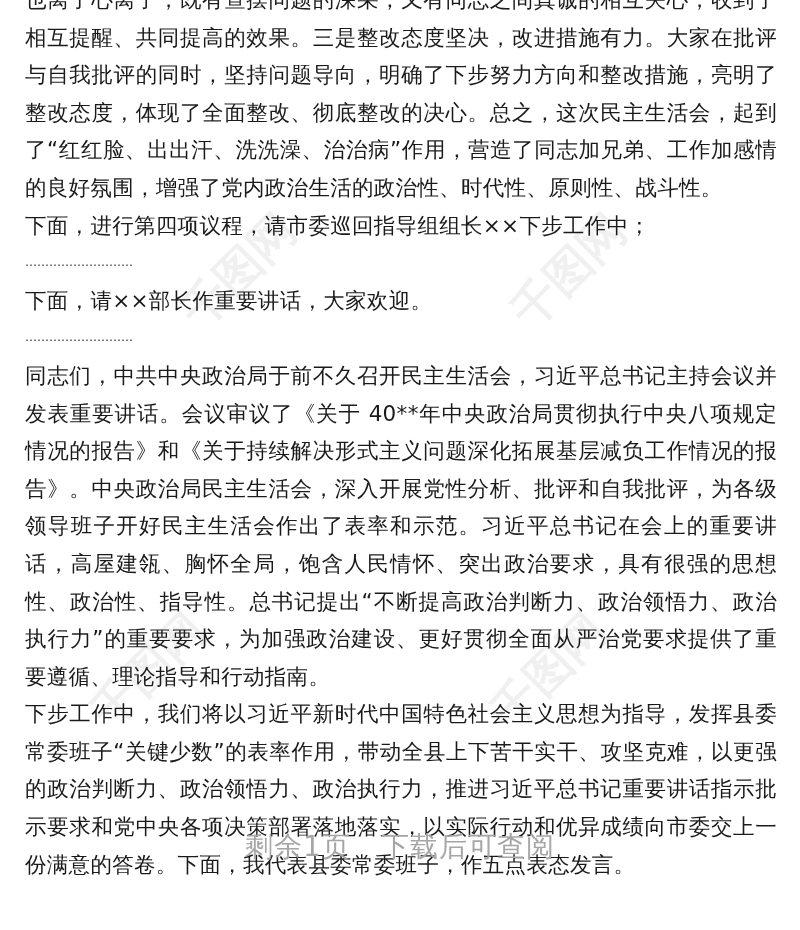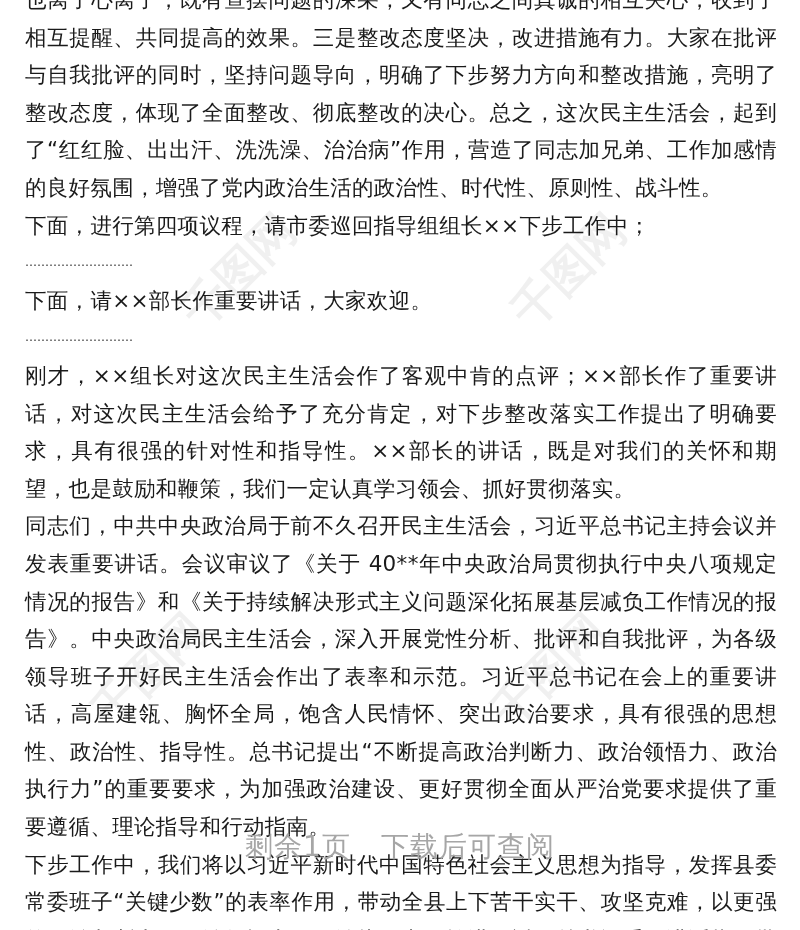--- a/index.html
+++ b/index.html
@@ -33,21 +33,20 @@
 <div class="watermark" style="left:500px; top:240px;">千图网</div>
 <div class="watermark" style="left:80px; top:640px;">千图网</div>
 <div class="watermark" style="left:480px; top:640px;">千图网</div>
 
 <div class="doc">
   <p>也离了心离了，既有查摆问题的深采，又有同志之间真诚的相互关心，收到了相互提醒、共同提高的效果。三是整改态度坚决，改进措施有力。大家在批评与自我批评的同时，坚持问题导向，明确了下步努力方向和整改措施，亮明了整改态度，体现了全面整改、彻底整改的决心。总之，这次民主生活会，起到了“红红脸、出出汗、洗洗澡、治治病”作用，营造了同志加兄弟、工作加感情的良好氛围，增强了党内政治生活的政治性、时代性、原则性、战斗性。</p>
   <p>下面，进行第四项议程，请市委巡回指导组组长××下步工作中；</p>
   <p class="dots">………………………</p>
   <p>下面，请××部长作重要讲话，大家欢迎。</p>
   <p class="dots">………………………</p>
-  <p>刚才，××组长对这次民主生活会作了客观中肯的点评；××部长作了重要讲话，对这次民主生活会给予了充分肯定，对下步整改落实工作提出了明确要求，具有很强的针对性和指导性。××部长的讲话，既是对我们的关怀和期望，也是鼓励和鞭策，我们一定认真学习领会、抓好贯彻落实。</p>
   <p>同志们，中共中央政治局于前不久召开民主生活会，习近平总书记主持会议并发表重要讲话。会议审议了《关于 40**年中央政治局贯彻执行中央八项规定情况的报告》和《关于持续解决形式主义问题深化拓展基层减负工作情况的报告》。中央政治局民主生活会，深入开展党性分析、批评和自我批评，为各级领导班子开好民主生活会作出了表率和示范。习近平总书记在会上的重要讲话，高屋建瓴、胸怀全局，饱含人民情怀、突出政治要求，具有很强的思想性、政治性、指导性。总书记提出“不断提高政治判断力、政治领悟力、政治执行力”的重要要求，为加强政治建设、更好贯彻全面从严治党要求提供了重要遵循、理论指导和行动指南。</p>
   <p>下步工作中，我们将以习近平新时代中国特色社会主义思想为指导，发挥县委常委班子“关键少数”的表率作用，带动全县上下苦干实干、攻坚克难，以更强的政治判断力、政治领悟力、政治执行力，推进习近平总书记重要讲话指示批示要求和党中央各项决策部署落地落实，以实际行动和优异成绩向市委交上一份满意的答卷。下面，我代表县委常委班子，作五点表态发言。</p>
 
 </div>
 
 <div class="remaining">
   <span>剩余1页</span><span>下载后可查阅</span>
 </div>
 
 </body></html>

